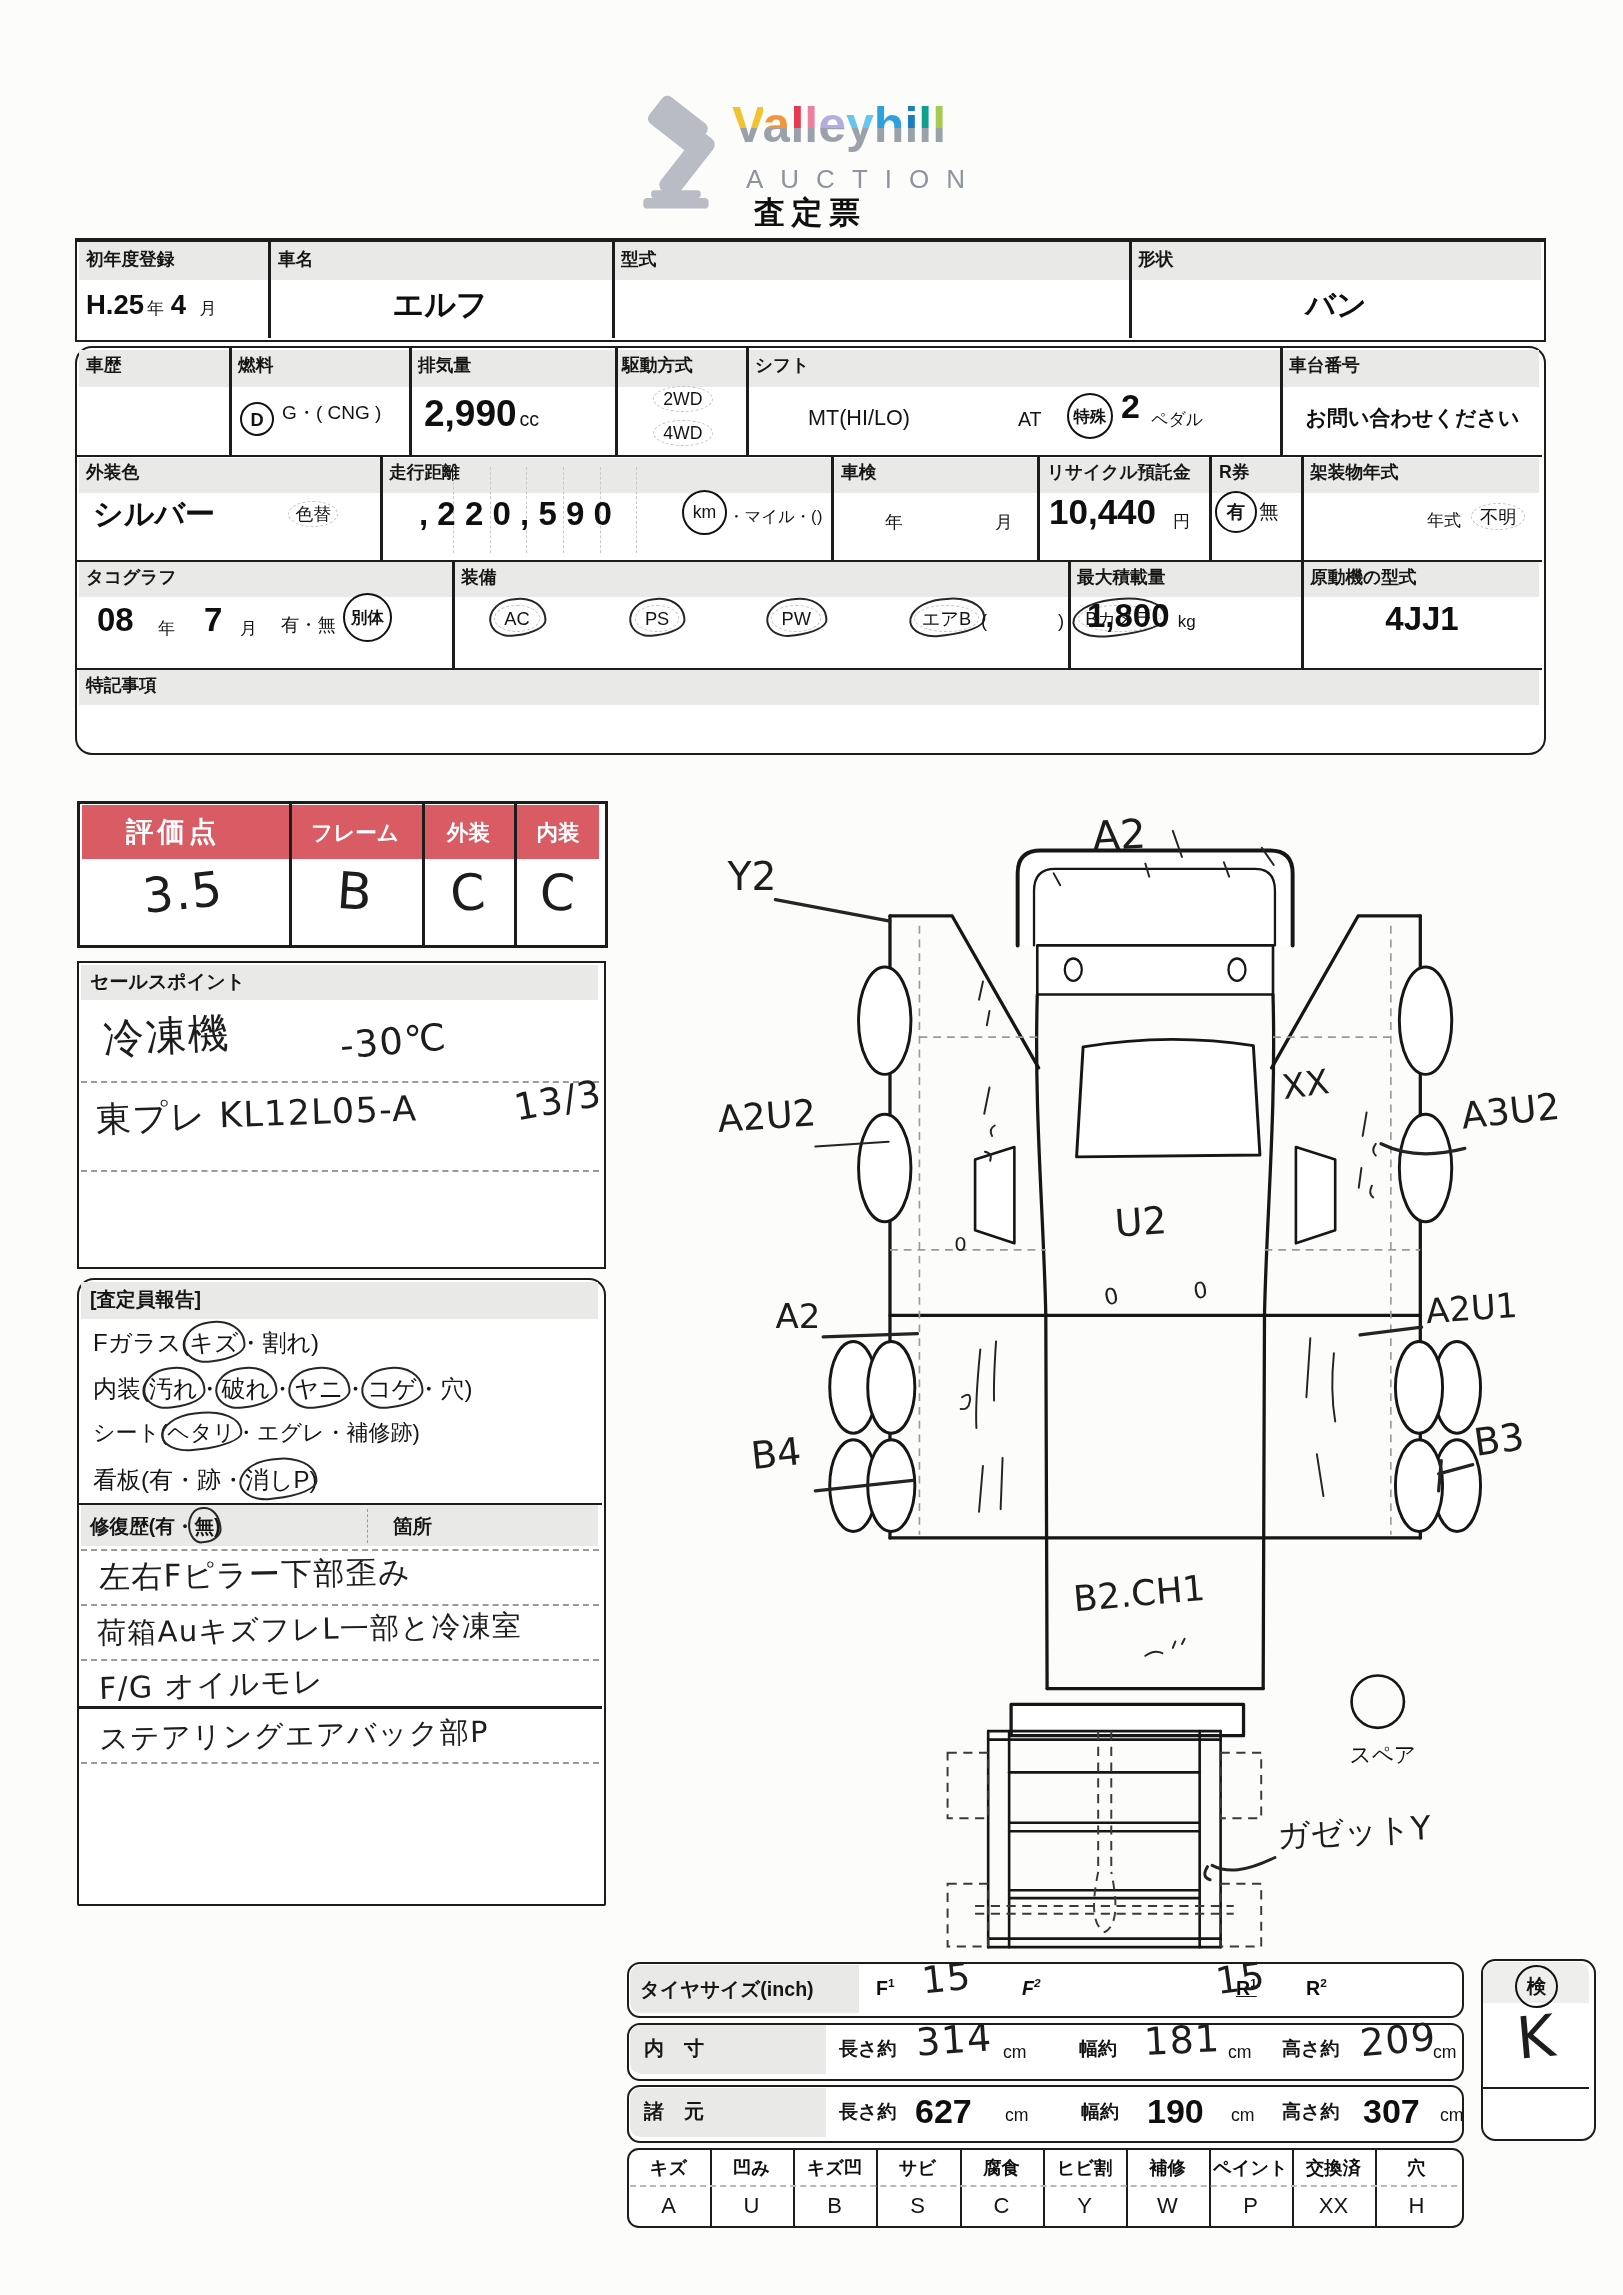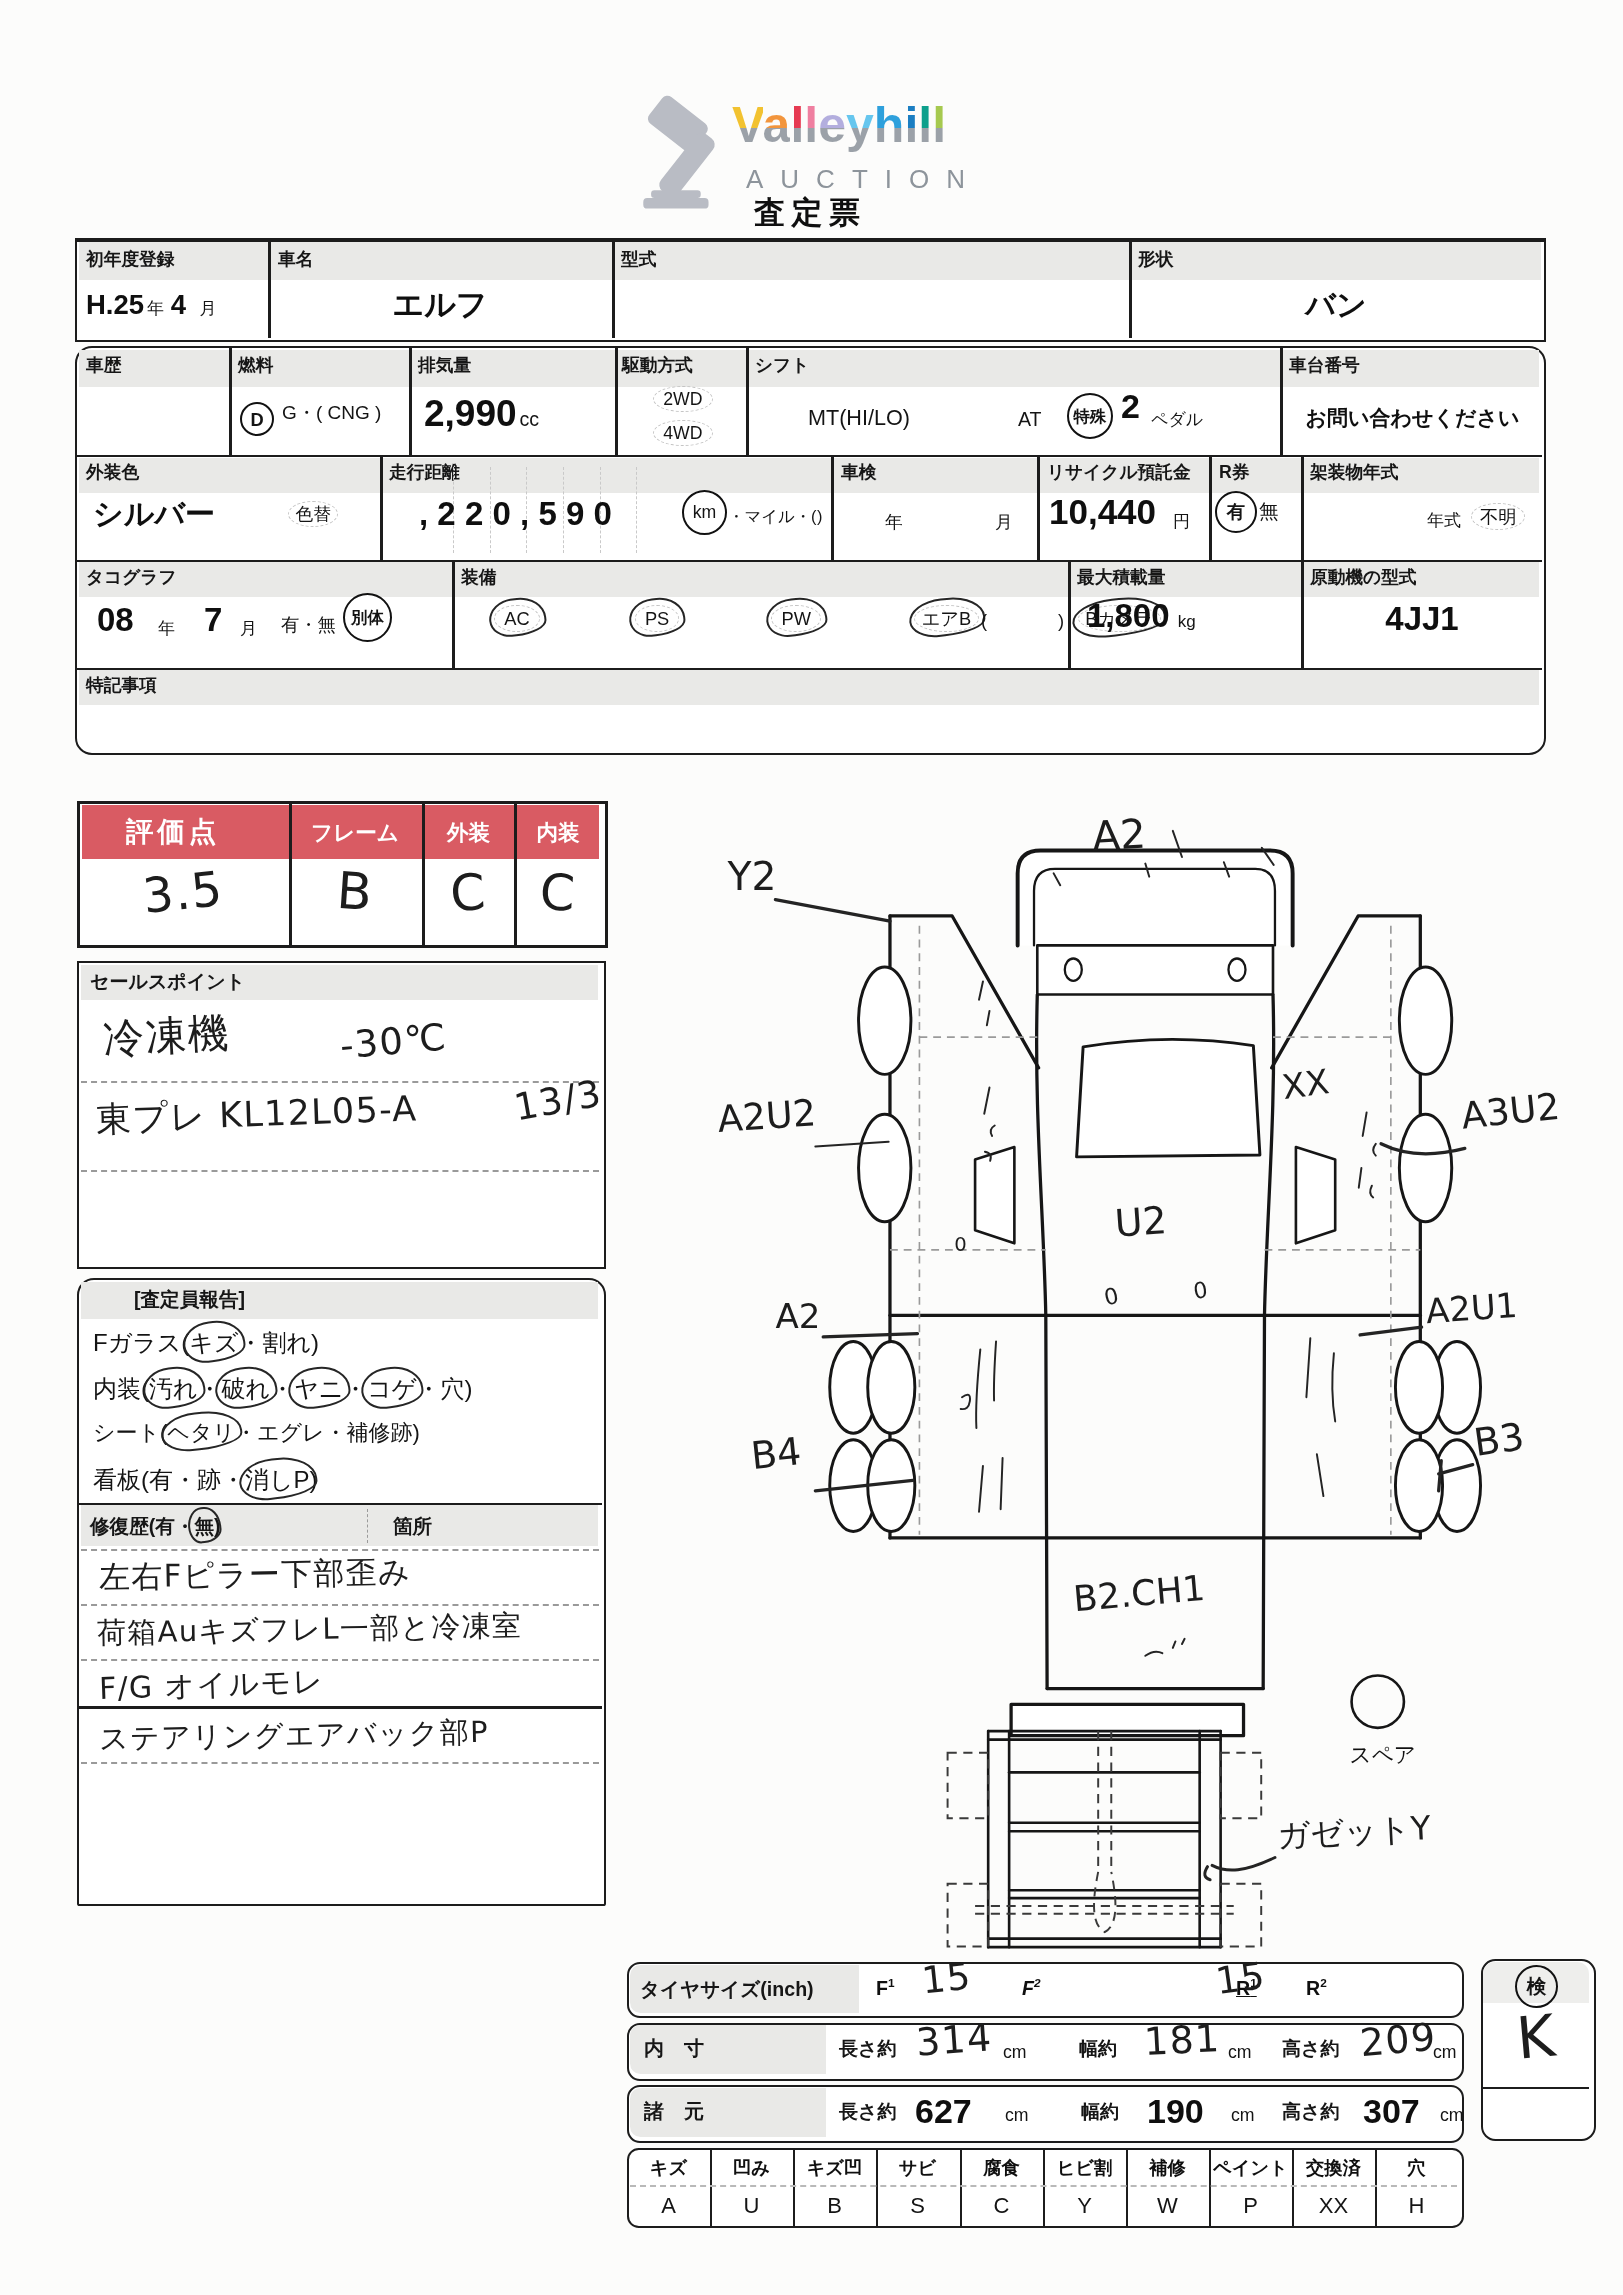--- a/index.html
+++ b/index.html
@@ -202,21 +202,21 @@
   <div class="t hw" style="left:103px;top:1013px;font-size:41px;transform:rotate(-3deg);">冷凍機</div>
   <div class="t hw" style="left:340px;top:1021px;font-size:37px;transform:rotate(-5deg);">-30℃</div>
   <div class="dashh" style="left:81px;top:1081px;width:518px;"></div>
   <div class="t hw" style="left:96px;top:1094px;font-size:35px;transform:rotate(-2deg);">東プレ KL12L05-A</div>
   <div class="t hw" style="left:514px;top:1080px;font-size:37px;transform:rotate(-10deg);">13/3</div>
   <div class="dashh" style="left:81px;top:1170px;width:518px;"></div>
 
   
   <div class="box" style="left:77px;top:1278px;width:525px;height:624px;border-radius:17px 17px 2.6px 2.6px;"></div>
   <div class="strip" style="left:81px;top:1282px;width:517px;height:37px;"></div>
-  <div class="t lbl" style="left:90px;top:1288px;font-size:19.6px;margin-left:44px;">[査定員報告]</div>
+  <div class="t lbl" style="left:90px;top:1288px;font-size:19.6px;">[査定員報告]</div>
   <div class="t" style="left:93px;top:1329px;font-size:24px;">
     <span>Fガラス(</span><span class="hov">キズ</span><span>・割れ)</span>
   </div>
   <div class="t" style="left:93px;top:1375px;font-size:24px;">
     <span>内装(</span><span class="hov">汚れ</span><span>・</span><span class="hov">破れ</span><span>・</span><span class="hov">ヤニ</span><span>・</span><span class="hov">コゲ</span><span>・穴)</span>
   </div>
   <div class="t" style="left:93px;top:1420px;font-size:22px;">
     <span>シート(</span><span class="hov">ヘタリ</span><span>・エグレ・補修跡)</span>
   </div>
   <div class="t" style="left:93px;top:1466px;font-size:24px;">

